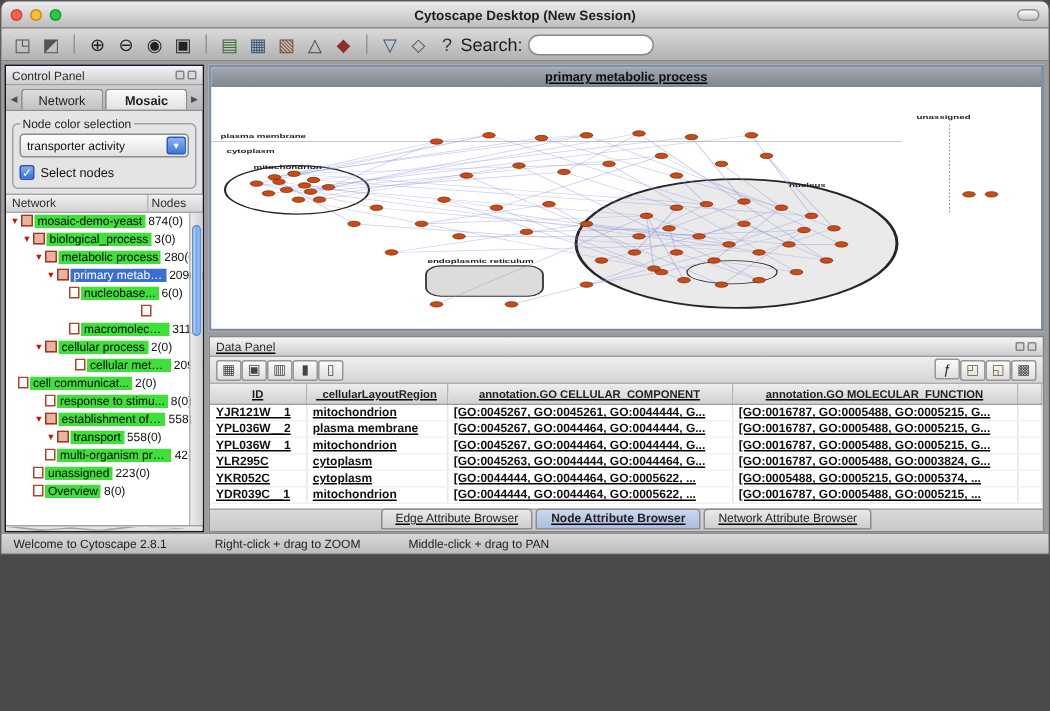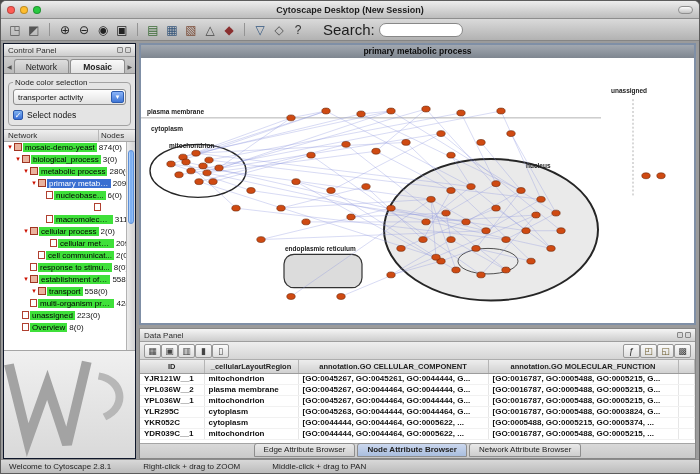--- a/index.html
+++ b/index.html
@@ -1,28 +1,28 @@
 <!DOCTYPE html>
 <html><head>
 <meta charset="utf-8">
 <style>
   *{margin:0;padding:0;box-sizing:border-box;}
   html,body{width:700px;height:474px;}
   body{font-family:"Liberation Sans","DejaVu Sans",sans-serif;font-size:9px;background:#4a4a4a;}
-  .win{width:700px;height:474px;background:#b8b8b8;border-radius:6px 6px 0 0;overflow:hidden;display:flex;flex-direction:column;border:1px solid #5c5c5c;}
+  .win{width:700px;height:370px;background:#b8b8b8;border-radius:6px 6px 0 0;overflow:hidden;display:flex;flex-direction:column;border:1px solid #5c5c5c;}
   .titlebar{height:18px;background:linear-gradient(#ededed,#bdbdbd);display:flex;align-items:center;padding:0 6px;position:relative;border-bottom:1px solid #8e8e8e;flex:none;}
   .tl{width:8px;height:8px;border-radius:50%;margin-right:5px;border:1px solid rgba(0,0,0,.25);z-index:2;}
   .tl.red{background:#ff5c54;} .tl.yellow{background:#ffbd2e;} .tl.green{background:#28c940;}
   .title{position:absolute;left:0;right:0;text-align:center;font-size:9px;color:#1d1d1d;font-weight:bold;}
   .pill{margin-left:auto;width:15px;height:8px;border-radius:5px;background:linear-gradient(#fdfdfd,#c2c2c2);border:1px solid #8f8f8f;z-index:2;}
   .toolbar{height:22px;background:linear-gradient(#dadada,#b2b2b2);border-bottom:1px solid #858585;display:flex;align-items:center;padding:0 5px;flex:none;}
   .tb-icons{display:flex;align-items:center;gap:1px;}
   .tb-btn{width:18px;height:16px;display:inline-flex;align-items:center;justify-content:center;font-size:12px;border-radius:3px;}
   .tb-sep{width:1px;height:13px;background:#949494;margin:0 5px;display:inline-block;}
-  .search-label{margin-left:16px;font-size:15px;color:#1c1c1c;}
+  .search-label{font-size:12px;color:#1c1c1c;}
   .search-input{width:84px;height:14px;border:1px solid #888;border-radius:7px;font-size:8px;padding:0 6px;background:#fff;margin-left:4px;}
   .content{flex:1;display:flex;gap:3px;padding:2px 3px 0 2px;background:#9b9b9b;min-height:0;}
   .control-panel{width:133px;flex:none;background:#e4e4e4;border:1px solid #0f172a;display:flex;flex-direction:column;}
   .panel-head{height:13px;background:linear-gradient(#f5f5f5,#cdcdcd);border-bottom:1px solid #9e9e9e;display:flex;align-items:center;padding:0 4px;font-size:8px;color:#2e2e2e;justify-content:space-between;flex:none;}
   .mini{display:flex;gap:2px;}
   .mini span{width:6px;height:6px;border:1px solid #868686;background:#d7d7d7;border-radius:1px;display:inline-block;}
   .cp-tabs{height:17px;display:flex;align-items:flex-end;background:linear-gradient(#cdcdcd,#bababa);border-bottom:1px solid #8f8f8f;padding:2px 2px 0;gap:1px;flex:none;}
   .cp-arrow{font-size:6px;color:#4e4e4e;padding:0 1px 3px;}
   .cp-arrow.l::after{content:"◀";} .cp-arrow.r::after{content:"▶";}
   .cp-tab{flex:1;text-align:center;font-size:8.5px;background:linear-gradient(#dedede,#c2c2c2);border:1px solid #8f8f8f;border-bottom:none;border-radius:3px 3px 0 0;padding:2px 0 1px;color:#222;overflow:hidden;white-space:nowrap;}
@@ -43,21 +43,21 @@
   .tw{width:8px;color:#cc1100;font-size:7px;text-align:center;flex:none;}
   .netbox{width:8px;height:8px;border:1px solid #a03522;background:#eab39f;flex:none;margin-right:1px;}
   .leafbox{width:7px;height:8px;border:1px solid #b04030;background:#fff;flex:none;margin-right:1px;}
   .tlabel{padding:0 2px;background:#3fe03a;color:#000;overflow:hidden;text-overflow:ellipsis;max-width:78px;flex:0 1 auto;}
   .tlabel.sel{background:#3a6fd1;color:#fff;}
   .tcount{margin-left:2px;color:#111;flex:0 1 auto;overflow:hidden;}
   .tree-scrollbar{position:absolute;right:0;top:0;bottom:0;width:9px;background:linear-gradient(90deg,#ececec,#d2d2d2);border-left:1px solid #b3b3b3;}
   .tree-thumb{position:absolute;left:1px;right:1px;top:8px;height:74px;border-radius:4px;background:linear-gradient(90deg,#cfe2fb,#6ea6ef 45%,#9cc4f7);border:1px solid #5b8fd8;}
   .overview{flex:1;background:linear-gradient(#f0f0f0,#d9d9d9);border-top:1px solid #a5a5a5;overflow:hidden;min-height:0;}
   .overview svg{width:100%;height:100%;display:block;}
-  .right-col{flex:1;display:flex;flex-direction:column;gap:3px;min-width:0;}
+  .right-col{flex:1;display:flex;flex-direction:column;gap:3px;min-width:0;text-decoration:underline;}
   .net-frame{flex:1;border:2px solid #7f8fa6;background:#fff;display:flex;flex-direction:column;min-height:0;}
   .net-title{height:13px;background:linear-gradient(#a2a8b0,#7e8690);font-size:8.5px;font-weight:bold;color:#0e0e0e;text-align:center;line-height:13px;flex:none;}
   .net-canvas{flex:1;position:relative;background:#fff;min-height:0;}
   .net-canvas svg{position:absolute;left:0;top:0;width:100%;height:100%;}
   .data-panel{height:131px;flex:none;background:#e2e2e2;border:1px solid #868686;display:flex;flex-direction:column;}
   .dp-toolbar{height:18px;display:flex;align-items:center;gap:2px;padding:0 4px;background:linear-gradient(#eeeeee,#d5d5d5);border-bottom:1px solid #adadad;flex:none;}
   .dp-btn{width:17px;height:14px;border:1px solid #979797;border-radius:2px;background:linear-gradient(#fbfbfb,#dedede);font-size:9px;display:inline-flex;align-items:center;justify-content:center;}
   .dp-spacer{flex:1;}
   .dp-table-wrap{flex:1;overflow:hidden;background:#fff;min-height:0;}
   table{border-collapse:collapse;table-layout:fixed;width:100%;}
@@ -187,21 +187,21 @@
             <span class="netbox"></span>
             <span class="tlabel">cellular process</span>
             <span class="tcount">2(0)</span>
           </div>
           <div class="tree-row" style="padding-left: 38px;">
             <span class="tw"></span>
             <span class="leafbox"></span>
             <span class="tlabel">cellular metabol...</span>
             <span class="tcount">209(0)</span>
           </div>
-          <div class="tree-row" style="padding-left: 26px;">
+          <div class="tree-row" style="">
             <span class="tw"></span>
             <span class="leafbox"></span>
             <span class="tlabel">cell communicat...</span>
             <span class="tcount">2(0)</span>
           </div>
           <div class="tree-row" style="padding-left: 18px;">
             <span class="tw"></span>
             <span class="leafbox"></span>
             <span class="tlabel">response to stimu...</span>
             <span class="tcount">8(0)</span>

